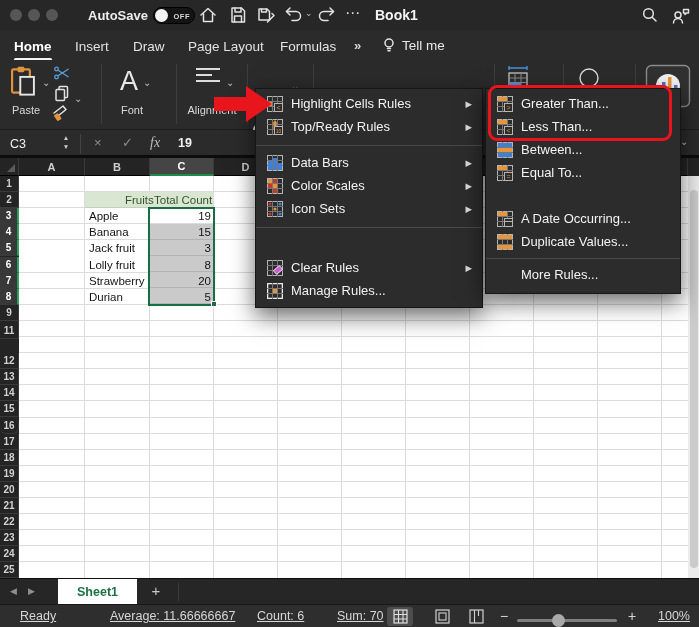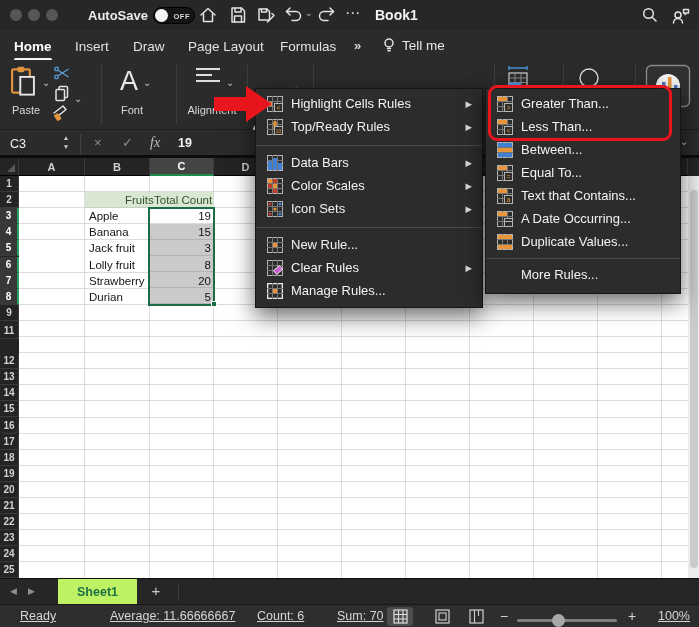--- a/index.html
+++ b/index.html
@@ -90,21 +90,21 @@
 
   
   .red-arrow-body { position:absolute; left:214px; top:97px; width:32px; height:14px; z-index:30; }
   .red-arrow-head { position:absolute; left:246px; top:86px; width:0; height:0; z-index:30;
     border-top:18px solid transparent; border-bottom:18px solid transparent; border-left:26px solid transparent; }
   .red-box { position:absolute; left:488px; top:85px; width:184px; height:56px; border:3px solid; border-radius:9px; z-index:31; }
 
   
   .sheettabs { position:absolute; left:0; top:578px; width:699px; height:26px; background:#262626; border-top:1px solid #101010; }
   .tabnav { position:absolute; top:7px; font-size:9px; color:#8f8f8f; }
-  .sheet-tab { position:absolute; left:58px; top:0; width:79px; height:26px; background:#bef264; display:flex; align-items:center; justify-content:center; font-size:12.5px; font-weight:700; color:#1e7145; }
+  .sheet-tab { position:absolute; left:58px; top:0; width:79px; height:26px; background:#ffffff; display:flex; align-items:center; justify-content:center; font-size:12.5px; font-weight:700; color:#1e7145; }
   .add-tab { position:absolute; left:143px; top:3px; width:26px; height:20px; text-align:center; font-size:15px; color:#c9c9c9; }
   .tabstrip-div { position:absolute; left:178px; top:4px; width:1px; height:18px; background:#3c3c3c; }
 
   
   .statusbar { position:absolute; left:0; top:604px; width:699px; height:23px; background:#2e2e2e; border-top:1px solid #171717; font-size:12.5px; color:#d6d6d6; }
   .sb { position:absolute; top:4px;text-decoration:underline; }
   .viewbtn { position:absolute; top:2px; width:26px; height:19px; border-radius:3px; display:flex; align-items:center; justify-content:center; }
   .viewbtn.active { background:#4d4d4d; }
   .zoom-track { position:absolute; left:517px; top:14px; width:100px; height:3px; border-radius:2px; background:#7f7f7f; }
   .zoom-thumb { position:absolute; left:552px; top:9px; width:13px; height:13px; border-radius:50%; background:#a9a9a9; }
@@ -438,30 +438,20 @@
             <circle cx="13" cy="3" r="1.6" fill="#3f7fd4"></circle>
             <circle cx="8" cy="8" r="1.6" fill="#e8953a"></circle>
             <circle cx="3" cy="13" r="1.6" fill="#c0392b"></circle>
             <circle cx="13" cy="13" r="1.6" fill="#3f7fd4"></circle>
           </svg>
         </span>
         <span class="mi-label">Icon Sets</span>
         <span class="mi-arrow">▶</span>
       </div>
       <div class="menu-sep" style="top: 137.5px;"></div>
-      <div class="menu-item" style="top: 144px; height: 23px;">
-        <span class="mi-icon">
-          <svg width="16" height="16" viewBox="0 0 16 16">
-            <rect x="0.5" y="0.5" width="15" height="15" fill="none" stroke="#b5b5b5"></rect>
-            <path d="M0 5.5h16M0 10.5h16M5.5 0v16M10.5 0v16" stroke="#777" fill="none"></path>
-            <rect x="6" y="6" width="4" height="4" fill="#e8953a"></rect>
-          </svg>
-        </span>
-        <span class="mi-label">New Rule...</span>
-      </div>
       <div class="menu-item" style="top: 167px; height: 23px;">
         <span class="mi-icon">
           <svg width="16" height="16" viewBox="0 0 16 16">
             <rect x="0.5" y="0.5" width="15" height="15" fill="none" stroke="#b5b5b5"></rect>
             <path d="M0 5.5h16M0 10.5h16M5.5 0v16M10.5 0v16" stroke="#777" fill="none"></path>
             <rect x="7" y="7.5" width="8" height="5" rx="1" fill="#c95fd0" stroke="#fff" stroke-width="0.8" transform="rotate(-40 11 10)"></rect>
           </svg>
         </span>
         <span class="mi-label">Clear Rules</span>
         <span class="mi-arrow">▶</span>
@@ -519,32 +509,20 @@
         <span class="mi-icon">
           <svg width="16" height="16" viewBox="0 0 16 16">
             <rect x="0.5" y="0.5" width="15" height="15" fill="none" stroke="#b5b5b5"></rect>
             <path d="M0 5.5h16M0 10.5h16M5.5 0v16M10.5 0v16" stroke="#777" fill="none"></path>
             <rect x="1" y="1" width="9" height="4" fill="#e8953a"></rect>
             <rect x="7.5" y="7.5" width="8" height="8" fill="#2c2c2c" stroke="#b5b5b5"></rect>
             <text x="11.5" y="13.8" font-size="7" fill="#e8953a" text-anchor="middle" font-family="sans-serif">=</text>
           </svg>
         </span>
         <span class="mi-label">Equal To...</span>
-      </div>
-      <div class="menu-item" style="top: 95px; height: 23px;">
-        <span class="mi-icon">
-          <svg width="16" height="16" viewBox="0 0 16 16">
-            <rect x="0.5" y="0.5" width="15" height="15" fill="none" stroke="#b5b5b5"></rect>
-            <path d="M0 5.5h16M0 10.5h16M5.5 0v16M10.5 0v16" stroke="#777" fill="none"></path>
-            <rect x="1" y="1" width="9" height="4" fill="#e8953a"></rect>
-            <rect x="7.5" y="7.5" width="8" height="8" fill="#2c2c2c" stroke="#b5b5b5"></rect>
-            <text x="11.5" y="13.8" font-size="7" fill="#e8953a" text-anchor="middle" font-family="sans-serif">a</text>
-          </svg>
-        </span>
-        <span class="mi-label">Text that Contains...</span>
       </div>
       <div class="menu-item" style="top: 118px; height: 23px;">
         <span class="mi-icon">
           <svg width="16" height="16" viewBox="0 0 16 16">
             <rect x="0.5" y="0.5" width="15" height="15" fill="none" stroke="#b5b5b5"></rect>
             <path d="M0 5.5h16M0 10.5h16M5.5 0v16M10.5 0v16" stroke="#777" fill="none"></path>
             <rect x="1" y="1" width="9" height="4" fill="#e8953a"></rect>
             <rect x="7.5" y="7.5" width="8" height="8" fill="#2c2c2c" stroke="#b5b5b5"></rect>
             <path d="M7.5 10.5 h8" stroke="#b5b5b5"></path>
           </svg>

